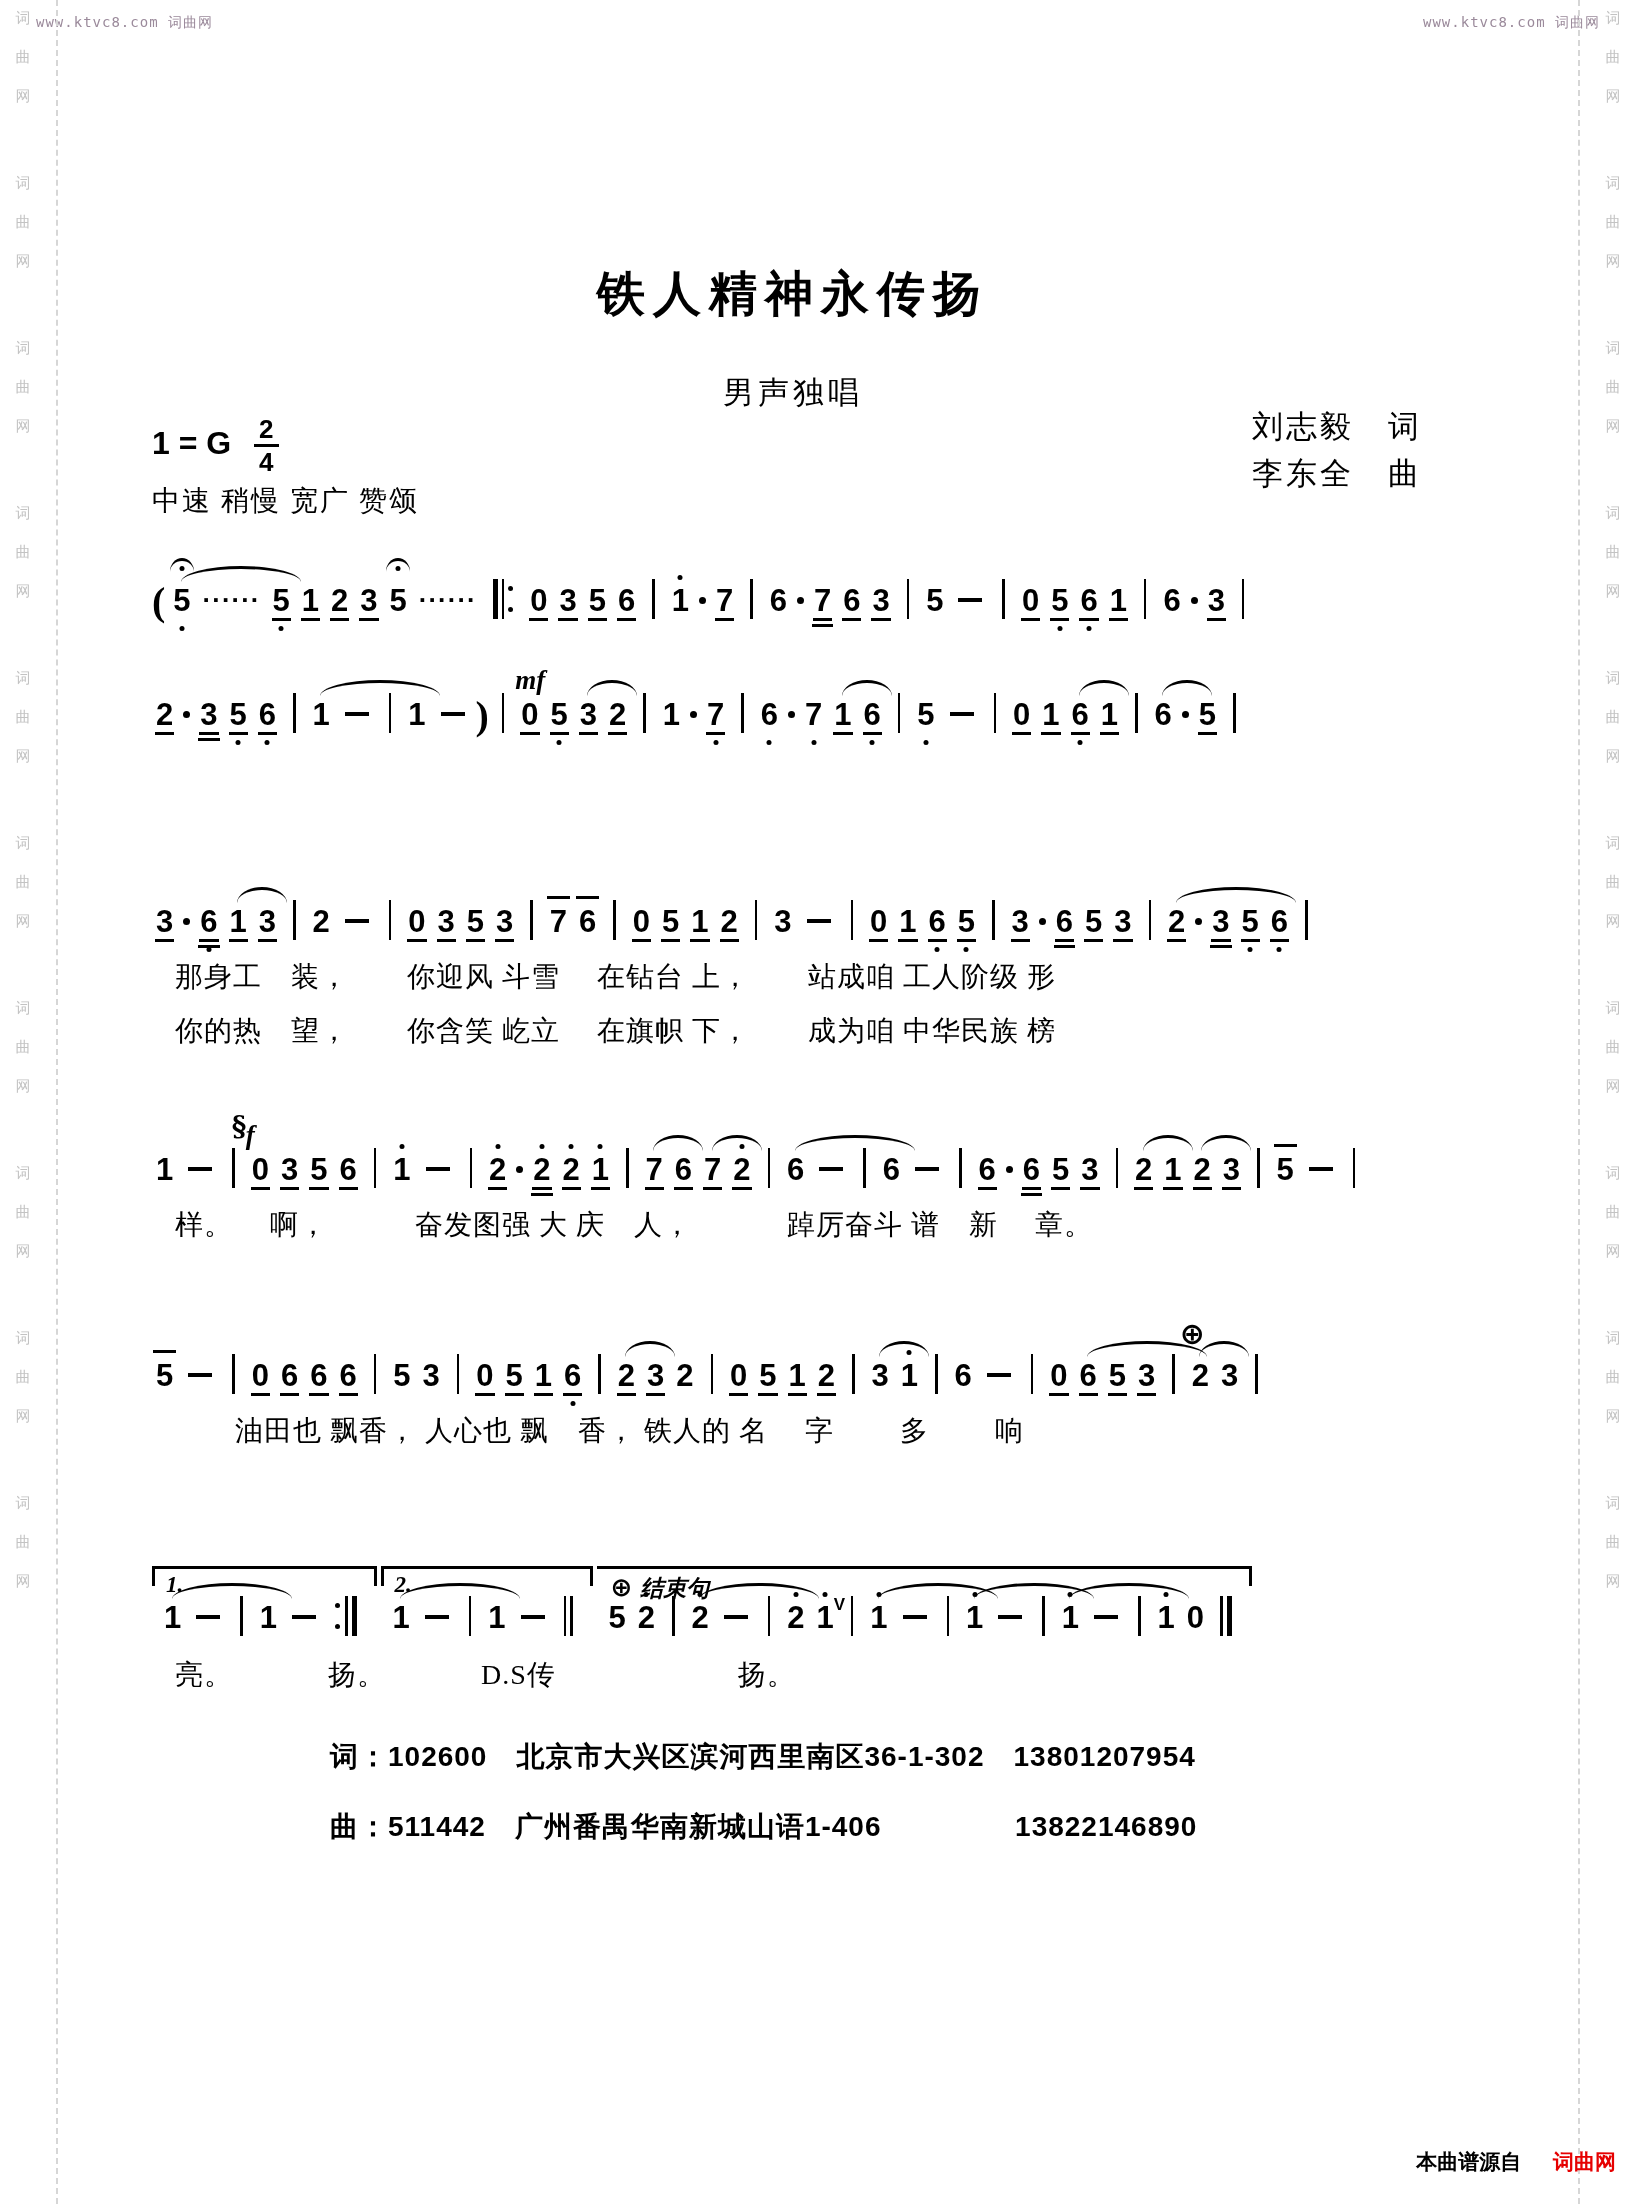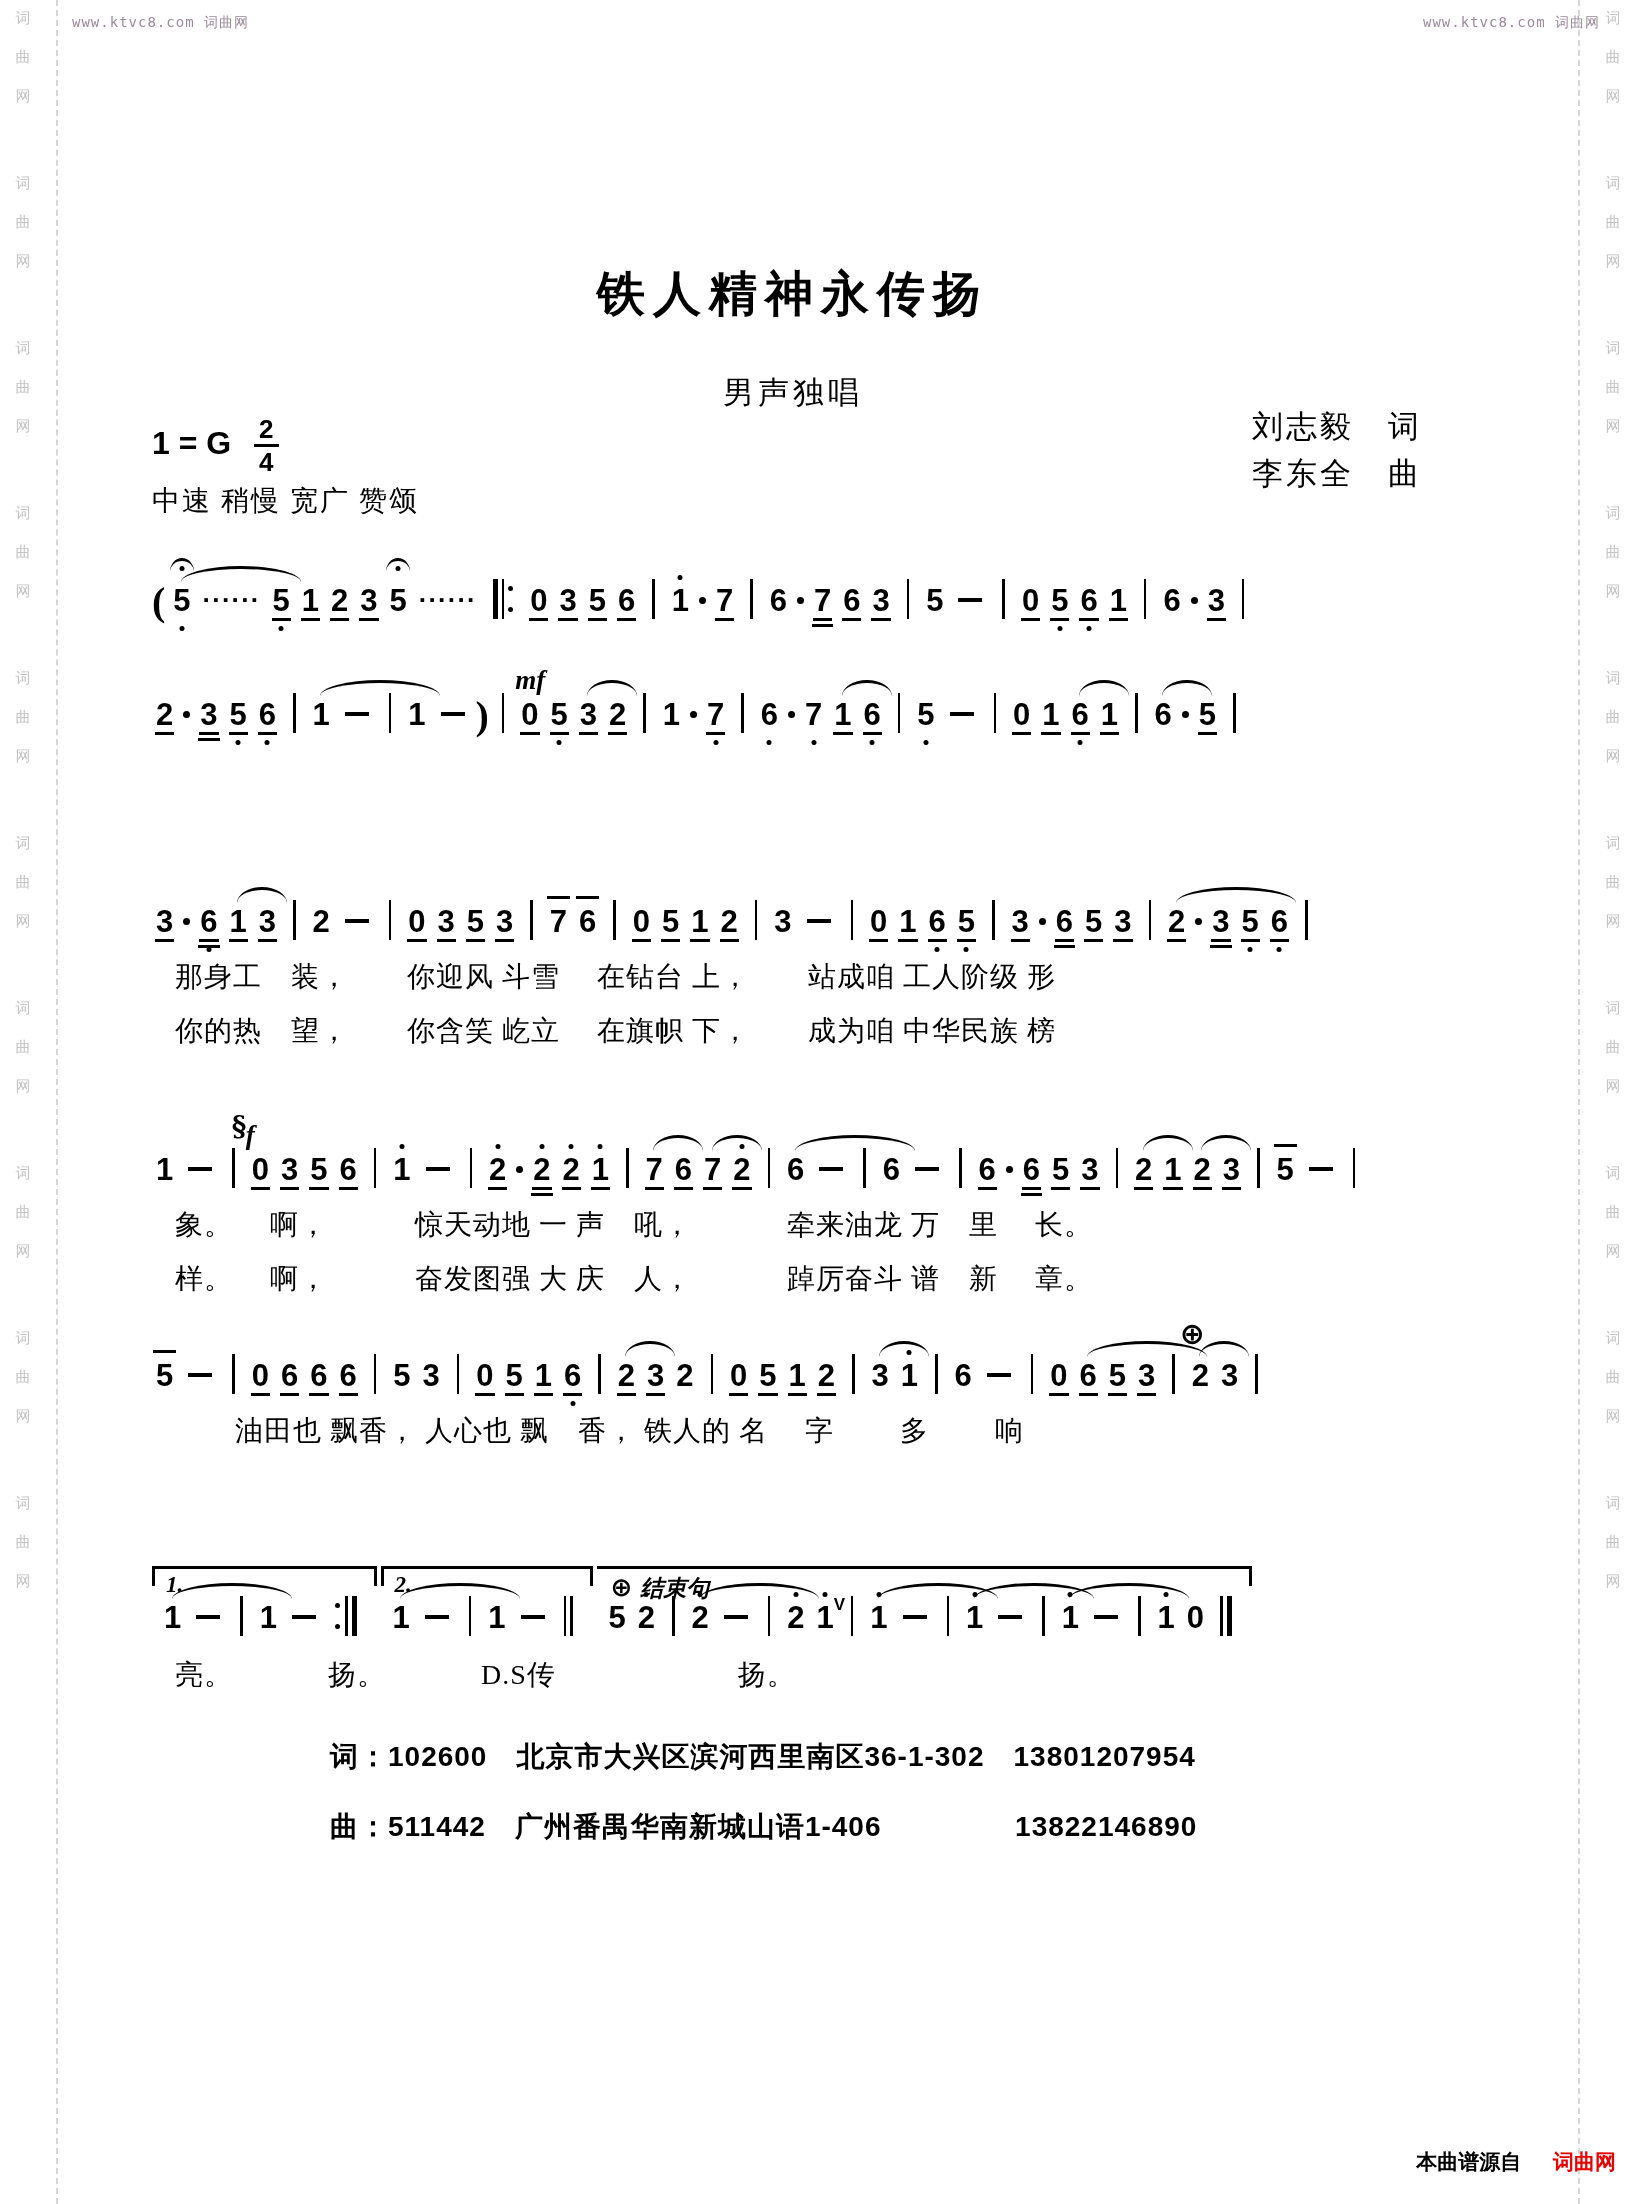--- a/index.html
+++ b/index.html
@@ -1,20 +1,20 @@
 <!DOCTYPE html>
 <html><head>
 <meta charset="utf-8">
 <style>
   html,body{margin:0;padding:0;background:#fff;}
   .page{position:relative;width:1636px;height:2204px;background:#ffffff;overflow:hidden;
         font-family:"Liberation Sans",sans-serif;color:#000;}
   
   .wm-top{position:absolute;top:14px;font-family:"DejaVu Sans Mono",monospace;
-          font-size:14px;color:#9b8a9b;letter-spacing:1px;margin-left:36px;}
+          font-size:14px;color:#9b8a9b;letter-spacing:1px;}
   .wm-top.left{left:36px;} .wm-top.right{right:36px;}
   .wm-col{position:absolute;top:10px;width:22px;text-align:center;}
   .wm-col.left{left:12px;} .wm-col.right{right:12px;}
   .wm-col div{font-size:15px;color:#c3c3c3;line-height:1;}
   .wm-dash{position:absolute;top:0;bottom:0;border-left:2px dashed #d6d6d6;}
   .wm-dash.left{left:56px;} .wm-dash.right{right:56px;}
   
   .title{position:absolute;top:262px;left:150px;width:1286px;text-align:center;
          font-family:"DejaVu Serif",serif;font-weight:bold;font-size:48px;letter-spacing:8px;}
   .subtitle{position:absolute;top:372px;left:150px;width:1286px;text-align:center;
@@ -188,21 +188,20 @@
       <div class="system" id="sys1">
         <div class="notes"><span class="note u1">2</span><span class="aug"></span><span class="note u1">3<i class="dbl"></i></span><span class="note u1">5<i class="dot-b"></i></span><span class="note u1">6<i class="dot-b"></i></span><span class="bl"></span><span class="note">1<i class="slur slur-long"></i></span><span class="dash"></span><span class="bl"></span><span class="note">1</span><span class="dash"></span><span class="paren">)</span><span class="bl"></span><span class="dyn">mf</span><span class="note u1">0</span><span class="note u1">5<i class="dot-b"></i></span><span class="note u1">3<i class="slur"></i></span><span class="note u1">2</span><span class="bl"></span><span class="note">1</span><span class="aug"></span><span class="note u1">7<i class="dot-b"></i></span><span class="bl"></span><span class="note">6<i class="dot-b"></i></span><span class="aug"></span><span class="note">7<i class="dot-b"></i></span><span class="note u1">1<i class="slur"></i></span><span class="note u1">6<i class="dot-b"></i></span><span class="bl"></span><span class="note">5<i class="dot-b"></i></span><span class="dash"></span><span class="bl"></span><span class="note u1">0</span><span class="note u1">1</span><span class="note u1">6<i class="dot-b"></i><i class="slur"></i></span><span class="note u1">1</span><span class="bl"></span><span class="note">6<i class="slur"></i></span><span class="aug"></span><span class="note u1">5</span><span class="bl"></span></div>
       </div>
       <div class="system" id="sys2">
         <div class="notes"><span class="note u1">3</span><span class="aug"></span><span class="note u1">6<i class="dbl"></i><i class="dot-b"></i></span><span class="note u1">1<i class="slur"></i></span><span class="note u1">3</span><span class="bl"></span><span class="note">2</span><span class="dash"></span><span class="bl"></span><span class="note u1">0</span><span class="note u1">3</span><span class="note u1">5</span><span class="note u1">3</span><span class="bl"></span><span class="note">7<i class="ovl"></i></span><span class="note">6<i class="ovl"></i></span><span class="bl"></span><span class="note u1">0</span><span class="note u1">5</span><span class="note u1">1</span><span class="note u1">2</span><span class="bl"></span><span class="note">3</span><span class="dash"></span><span class="bl"></span><span class="note u1">0</span><span class="note u1">1</span><span class="note u1">6<i class="dot-b"></i></span><span class="note u1">5<i class="dot-b"></i></span><span class="bl"></span><span class="note u1">3</span><span class="aug"></span><span class="note u1">6<i class="dbl"></i></span><span class="note u1">5</span><span class="note u1">3</span><span class="bl"></span><span class="note u1">2<i class="slur slur-long"></i></span><span class="aug"></span><span class="note u1">3<i class="dbl"></i></span><span class="note u1">5<i class="dot-b"></i></span><span class="note u1">6<i class="dot-b"></i></span><span class="bl"></span></div>
         <div class="lyr" style="padding-left: 25px;">那身工　装，　　你迎风 斗雪　 在钻台 上，　　站成咱 工人阶级 形</div>
         <div class="lyr" style="padding-left: 25px;">你的热　望，　　你含笑 屹立　 在旗帜 下，　　成为咱 中华民族 榜</div>
       </div>
       <div class="system" id="sys3">
         <div class="notes"><span class="note">1</span><span class="dash"></span><span class="bl"></span><span class="segno">§</span><span class="dyn">f</span><span class="note u1">0</span><span class="note u1">3</span><span class="note u1">5</span><span class="note u1">6</span><span class="bl"></span><span class="note">1<i class="dot-a"></i></span><span class="dash"></span><span class="bl"></span><span class="note u1">2<i class="dot-a"></i></span><span class="aug"></span><span class="note u1">2<i class="dot-a"></i><i class="dbl"></i></span><span class="note u1">2<i class="dot-a"></i></span><span class="note u1">1<i class="dot-a"></i></span><span class="bl"></span><span class="note u1">7<i class="slur"></i></span><span class="note u1">6</span><span class="note u1">7<i class="slur"></i></span><span class="note u1">2<i class="dot-a"></i></span><span class="bl"></span><span class="note">6<i class="slur slur-long"></i></span><span class="dash"></span><span class="bl"></span><span class="note">6</span><span class="dash"></span><span class="bl"></span><span class="note u1">6</span><span class="aug"></span><span class="note u1">6<i class="dbl"></i></span><span class="note u1">5</span><span class="note u1">3</span><span class="bl"></span><span class="note u1">2<i class="slur"></i></span><span class="note u1">1</span><span class="note u1">2<i class="slur"></i></span><span class="note u1">3</span><span class="bl"></span><span class="note">5<i class="ovl"></i></span><span class="dash"></span><span class="bl"></span></div>
-        <div class="lyr" style="padding-left: 25px;">象。　 啊，　　　惊天动地 一 声　吼，　　　 牵来油龙 万　里　 长。</div>
         <div class="lyr" style="padding-left: 25px;">样。　 啊，　　　奋发图强 大 庆　人，　　　 踔厉奋斗 谱　新　 章。</div>
       </div>
       <div class="system" id="sys4">
         <div class="notes"><span class="note">5<i class="ovl"></i></span><span class="dash"></span><span class="bl"></span><span class="note u1">0</span><span class="note u1">6</span><span class="note u1">6</span><span class="note u1">6</span><span class="bl"></span><span class="note">5</span><span class="note">3</span><span class="bl"></span><span class="note u1">0</span><span class="note u1">5</span><span class="note u1">1</span><span class="note u1">6<i class="dot-b"></i></span><span class="bl"></span><span class="note u1">2<i class="slur"></i></span><span class="note u1">3</span><span class="note">2</span><span class="bl"></span><span class="note u1">0</span><span class="note u1">5</span><span class="note u1">1</span><span class="note u1">2</span><span class="bl"></span><span class="note">3<i class="slur"></i></span><span class="note">1<i class="dot-a"></i></span><span class="bl"></span><span class="note">6</span><span class="dash"></span><span class="bl"></span><span class="note u1">0</span><span class="note u1">6<i class="slur slur-long"></i></span><span class="note u1">5</span><span class="note u1">3</span><span class="bl"></span><span class="coda">⊕</span><span class="note">2<i class="slur"></i></span><span class="note">3</span><span class="bl"></span></div>
         <div class="lyr" style="padding-left: 85px;">油田也 飘香， 人心也 飘　香， 铁人的 名　 字　　 多　　 响</div>
       </div>
       <div class="system" id="sys5">
         <div class="notes"><span class="grp volta"><i class="topline"></i><i class="hookL"></i><i class="hookR"></i><span class="glabel">1.</span><span class="note">1<i class="slur slur-long"></i></span><span class="dash"></span><span class="bl"></span><span class="note">1</span><span class="dash"></span><span class="barwrap"><span class="cdots"><i class="t"></i><i class="b"></i></span><span class="bl"></span><span class="bl thick"></span></span></span><span class="grp volta"><i class="topline"></i><i class="hookL"></i><i class="hookR"></i><span class="glabel">2.</span><span class="note">1<i class="slur slur-long"></i></span><span class="dash"></span><span class="bl"></span><span class="note">1</span><span class="dash"></span><span class="barwrap"><span class="bl"></span><span class="bl"></span></span></span><span class="grp ending"><i class="topline"></i><i class="hookR"></i><span class="glabel"><span class="gcoda">⊕</span><span>结束句</span></span><span class="note">5</span><span class="note">2<i class="dot-a"></i></span><span class="bl"></span><span class="note">2<i class="dot-a"></i><i class="slur slur-long"></i></span><span class="dash"></span><span class="bl"></span><span class="note">2<i class="dot-a"></i></span><span class="note">1<i class="dot-a"></i></span><span class="breath">V</span><span class="bl"></span><span class="note">1<i class="dot-a"></i><i class="slur slur-long"></i></span><span class="dash"></span><span class="bl"></span><span class="note">1<i class="dot-a"></i><i class="slur slur-long"></i></span><span class="dash"></span><span class="bl"></span><span class="note">1<i class="dot-a"></i><i class="slur slur-long"></i></span><span class="dash"></span><span class="bl"></span><span class="note">1<i class="dot-a"></i></span><span class="note">0</span><span class="barwrap"><span class="bl"></span><span class="bl thick"></span></span></span></div>
         <div class="lyr" style="padding-left: 25px;">亮。　　　 扬。　　　 D.S传　　　　　　 扬。</div>
       </div>

